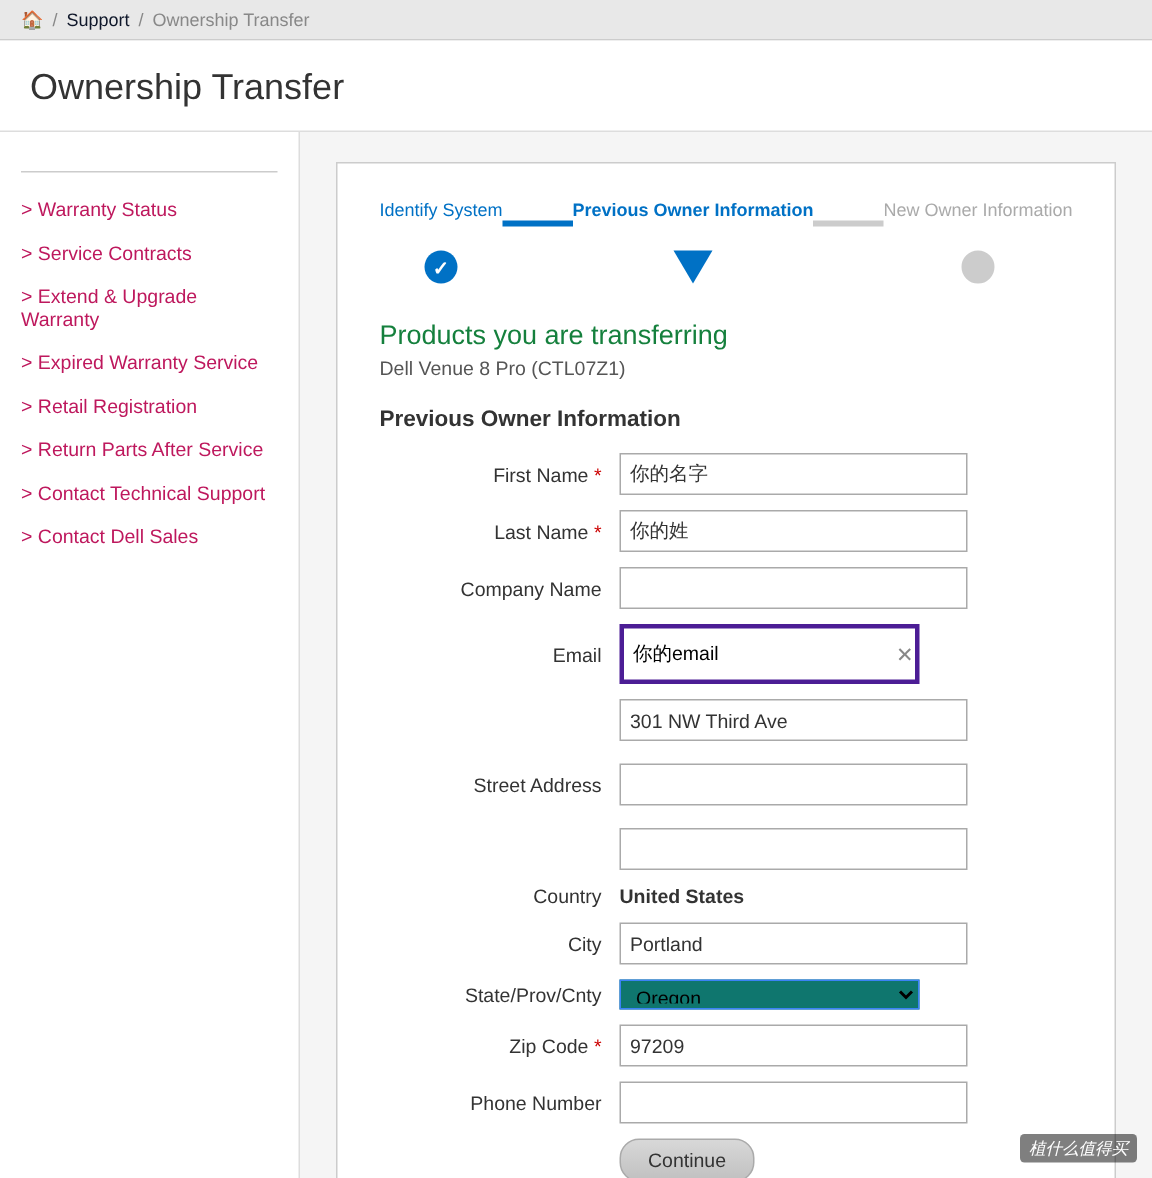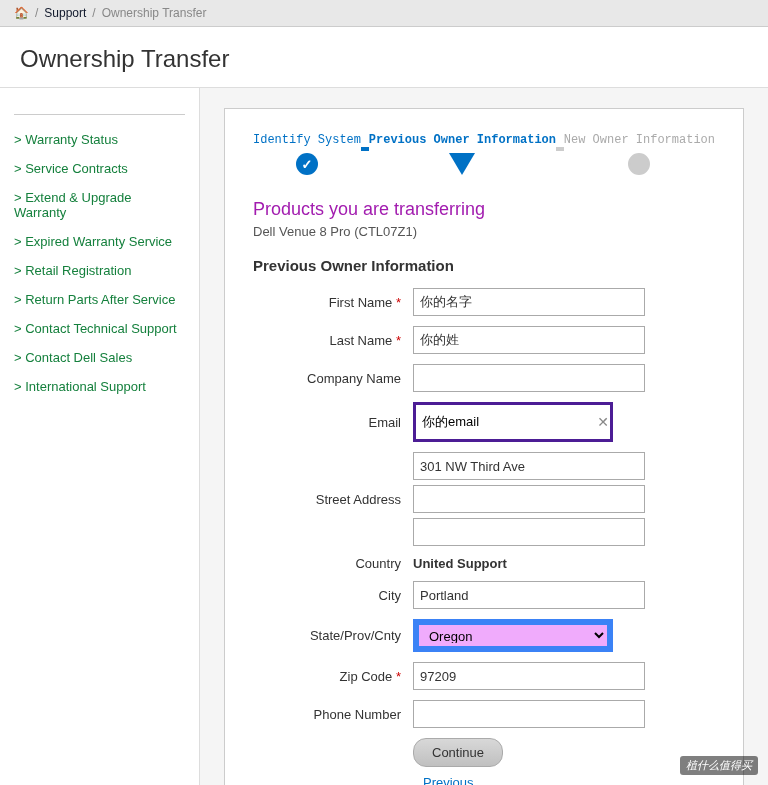--- a/index.html
+++ b/index.html
@@ -41,21 +41,21 @@
       flex-shrink: 0;
     }
     .sidebar-divider {
       border: none;
       border-top: 1px solid #ccc;
       margin: 10px 14px;
     }
     .sidebar-item {
       display: block;
       padding: 7px 14px;
-      color: #15803d;
+      color: #be185d;
       text-decoration: none;
       font-size: 13px;
       cursor: pointer;
     }
     .content-area {
       flex: 1;
       padding: 20px 24px;
       background: #f5f5f5;
     }
     .wizard-container {
@@ -72,23 +72,22 @@
     }
     .step {
       display: flex;
       flex-direction: column;
       align-items: center;
       min-width: 80px;
     }
     .step-label {
       font-size: 12px;
       color: #555;
-      margin-bottom: 6px;
+      margin-bottom: 20px;
       white-space: nowrap;
-      font-family: Liberation Mono, monospace;
     }
     .step-label.active { color: #0071c5; font-weight: bold; }
     .step-label.completed { color: #0071c5; }
     .step-label.inactive { color: #aaa; }
     .step-circle {
       width: 22px;
       height: 22px;
       border-radius: 50%;
       background: #0071c5;
       display: flex;
@@ -120,21 +119,21 @@
       margin-top: 14px;
       align-self: flex-start;
     }
     .connector.inactive {
       background: #ccc;
     }
     
     .section-title {
       font-size: 18px;
       font-weight: 400;
-      color: #a21caf;
+      color: #15803d;
       margin-bottom: 4px;
     }
     .product-subtitle {
       font-size: 13px;
       color: #555;
       margin-bottom: 18px;
     }
     .form-section-title {
       font-size: 15px;
       font-weight: bold;
@@ -182,35 +181,35 @@
       transform: translateY(-50%);
       cursor: pointer;
       color: #888;
       font-size: 14px;
       background: none;
       border: none;
       padding: 0;
     }
     .form-select {
       width: 200px;
-      height: 33px;
-      border: 6px solid #3b82f6;
+      height: 20px;
+      border: 1px solid #3b82f6;
       padding: 3px 6px;
       font-size: 13px;
-      background: #f0abfc;
+      background: #0f766e;
     }
     .form-static {
       font-size: 13px;
       color: #333;
       font-weight: bold;
     }
     .address-group {
       display: flex;
       flex-direction: column;
-      gap: 5px;
+      gap: 15px;
     }
     .btn-continue {
       background: linear-gradient(to bottom, #d8d8d8, #c0c0c0);
       border: 1px solid #aaa;
       border-radius: 13px;
       padding: 6px 18px;
       font-size: 13px;
       cursor: pointer;
       color: #333;
       margin-top: 0;
@@ -258,21 +257,20 @@
   <nav class="sidebar">
     <hr class="sidebar-divider">
     <a class="sidebar-item">&gt; Warranty Status</a>
     <a class="sidebar-item">&gt; Service Contracts</a>
     <a class="sidebar-item">&gt; Extend &amp; Upgrade Warranty</a>
     <a class="sidebar-item">&gt; Expired Warranty Service</a>
     <a class="sidebar-item">&gt; Retail Registration</a>
     <a class="sidebar-item">&gt; Return Parts After Service</a>
     <a class="sidebar-item">&gt; Contact Technical Support</a>
     <a class="sidebar-item">&gt; Contact Dell Sales</a>
-    <a class="sidebar-item">&gt; International Support</a>
   </nav>
 
   <div class="content-area">
     <div class="wizard-container">
 
       
       <div class="wizard-steps">
 
         <div class="step">
           <span class="step-label completed">Identify System</span>
@@ -338,21 +336,21 @@
         <div class="address-group">
           <input class="form-input" type="text" value="301 NW Third Ave" style="">
           <input class="form-input" type="text" value="" style="">
           <input class="form-input" type="text" value="" style="">
         </div>
       </div>
 
       
       <div class="form-row">
         <label class="form-label">Country</label>
-        <span class="form-static">United Support</span>
+        <span class="form-static">United States</span>
       </div>
 
       
       <div class="form-row">
         <label class="form-label">City</label>
         <input class="form-input" type="text" value="Portland" style="">
       </div>
 
       
       <div class="form-row">

